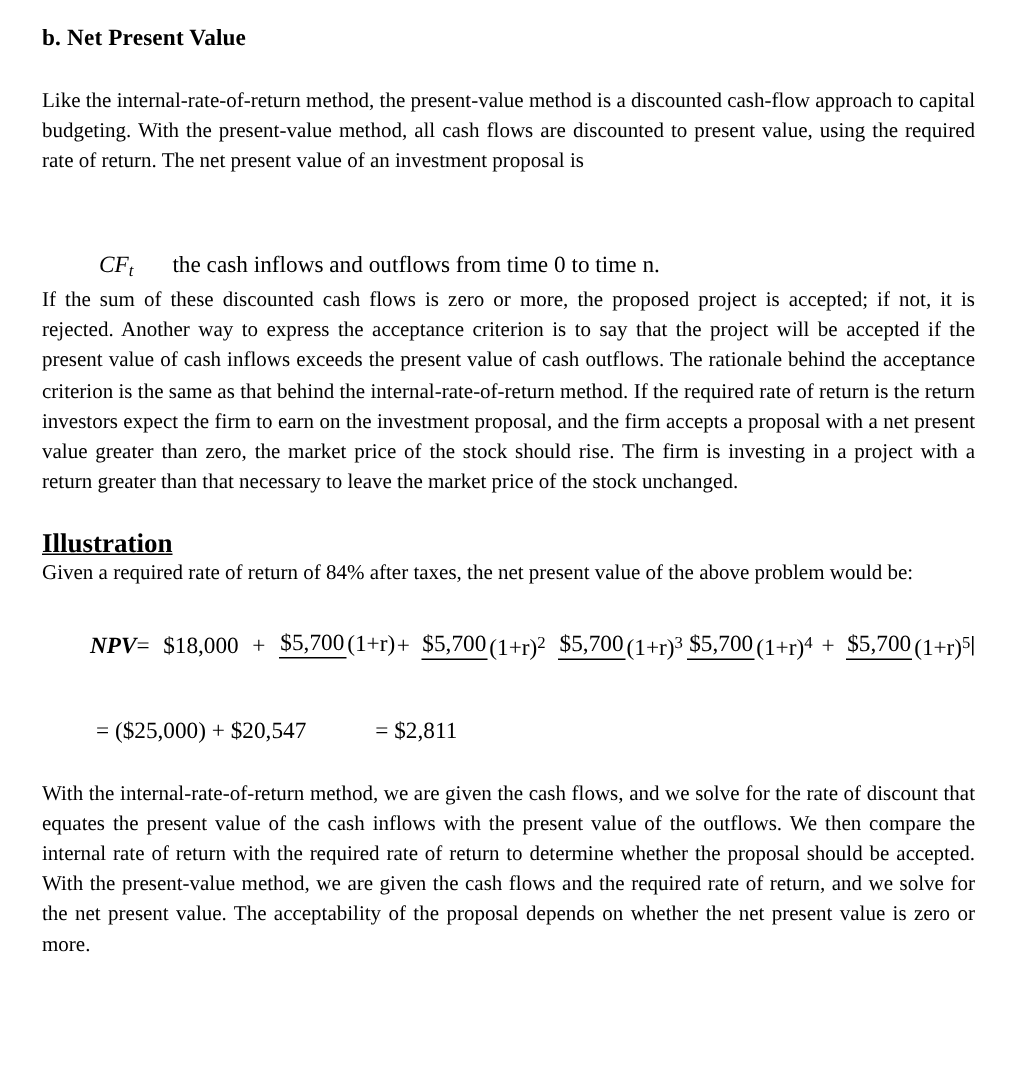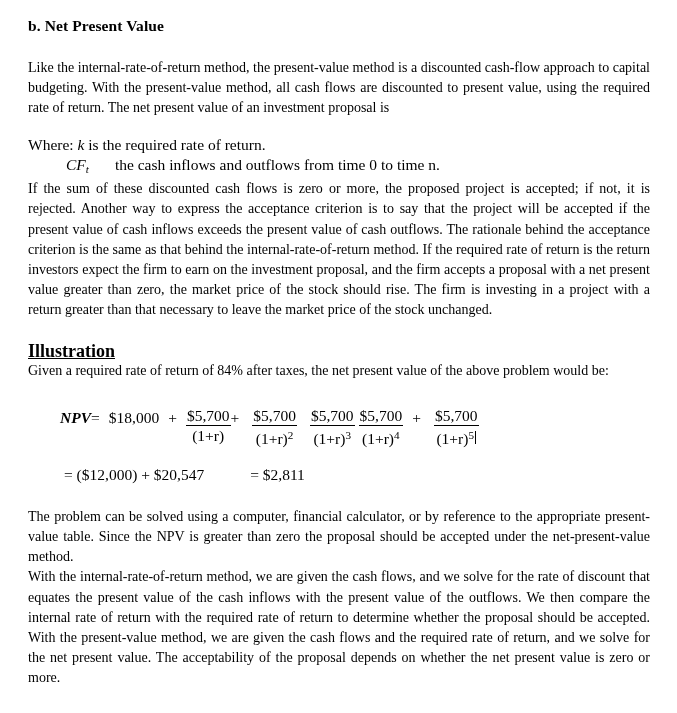--- a/index.html
+++ b/index.html
@@ -66,21 +66,21 @@
     font-size: 15.5px;
     line-height: 20px;
     white-space: nowrap;
   }
 
   .where-line {
     font-size: 15.5px;
     line-height: 20.2px;
     white-space: nowrap;
   }
-  .where-indent { padding-left: 38px; }
+  .where-indent { padding-left: 38px; margin-top: 32px; }
   .cf-gap { display: inline-block; width: 26px; }
 
   h2.illus {
     font-size: 18px;
     font-weight: bold;
     text-decoration: underline;
     margin: 0;
     line-height: 20px;
     display: inline-block;
   }
@@ -93,21 +93,21 @@
     white-space: nowrap;
     height: 46px;
     margin-left: 32px;
   }
   .npv-lead {
     padding-top: 1px;
     line-height: 20px;
   }
   .frac {
     display: inline-flex;
-    flex-direction: column;
+    flex-direction: row;
     align-items: center;
     line-height: 17px;
     text-align: center;
   }
   .frac .num {
     border-bottom: 1.3px solid #000;
     padding: 0 1px 0px 1px;
     line-height: 18px;
   }
   .frac .den {
@@ -146,23 +146,20 @@
 
     <h1 class="heading">b. Net Present Value</h1>
 
     <div class="gap-22"></div>
 
     <p class="para">Like the internal-rate-of-return method, the present-value method is a discounted cash-flow approach to capital budgeting. With the present-value method, all cash flows are discounted to present value, using the required rate of return.  The net present value of an investment proposal is</p>
 
 
     <div class="gap-16"></div>
 
-    <div class="where-line">
-      <span>Where: </span><span class="it">k</span><span> is the required rate of return.</span>
-    </div>
 
     <div class="where-line where-indent">
       <span class="it">CF</span><span class="sub">t</span><span class="cf-gap"></span><span>the cash inflows and outflows from time 0 to time n.</span>
     </div>
 
     <p class="para">If the sum of these discounted cash flows is zero or more, the proposed project is accepted; if not, it is rejected.  Another way to express the acceptance criterion is to say that the project will be accepted if the present value of cash inflows exceeds the present value of cash outflows.  The rationale behind the acceptance criterion is the same as that behind the internal-rate-of-return method.  If the required rate of return is the return investors expect the firm to earn on the investment proposal, and the firm accepts a proposal with a net present value greater than zero, the market price of the stock should rise.  The firm is investing in a project with a return greater than that necessary to leave the market price of the stock unchanged.</p>
 
     <div class="gap-20"></div>
 
     <div>
@@ -211,23 +208,22 @@
       <span class="frac">
         <span class="num">$5,700</span>
         <span class="den"><span>(1+r)</span><span class="sup">5</span><span class="caret"></span></span>
       </span>
 
     </div>
 
     <div class="gap-12"></div>
 
     <div class="result-line">
-      <span>= ($12,000) + $20,547</span><span class="res-gap"></span><span>= $2,811</span>
+      <span>= ($25,000) + $20,547</span><span class="res-gap"></span><span>= $2,811</span>
     </div>
 
     <div class="gap-22"></div>
 
-    <p class="para">The problem can be solved using a computer, financial calculator, or by reference to the appropriate present-value table.   Since the NPV is greater than zero the proposal should be accepted under the net-present-value method.</p>
 
     <p class="para">With the internal-rate-of-return method, we are given the cash flows, and we solve for the rate of discount that equates the present value of the cash inflows with the present value of the outflows. We then compare the internal rate of return with the required rate of return to determine whether the proposal should be accepted. With the present-value method, we are given the cash flows and the required rate of return, and we solve for the net present value. The acceptability of the proposal depends on whether the net present value is zero or more.</p>
 
   </div>
 </div>
 
 </body></html>

